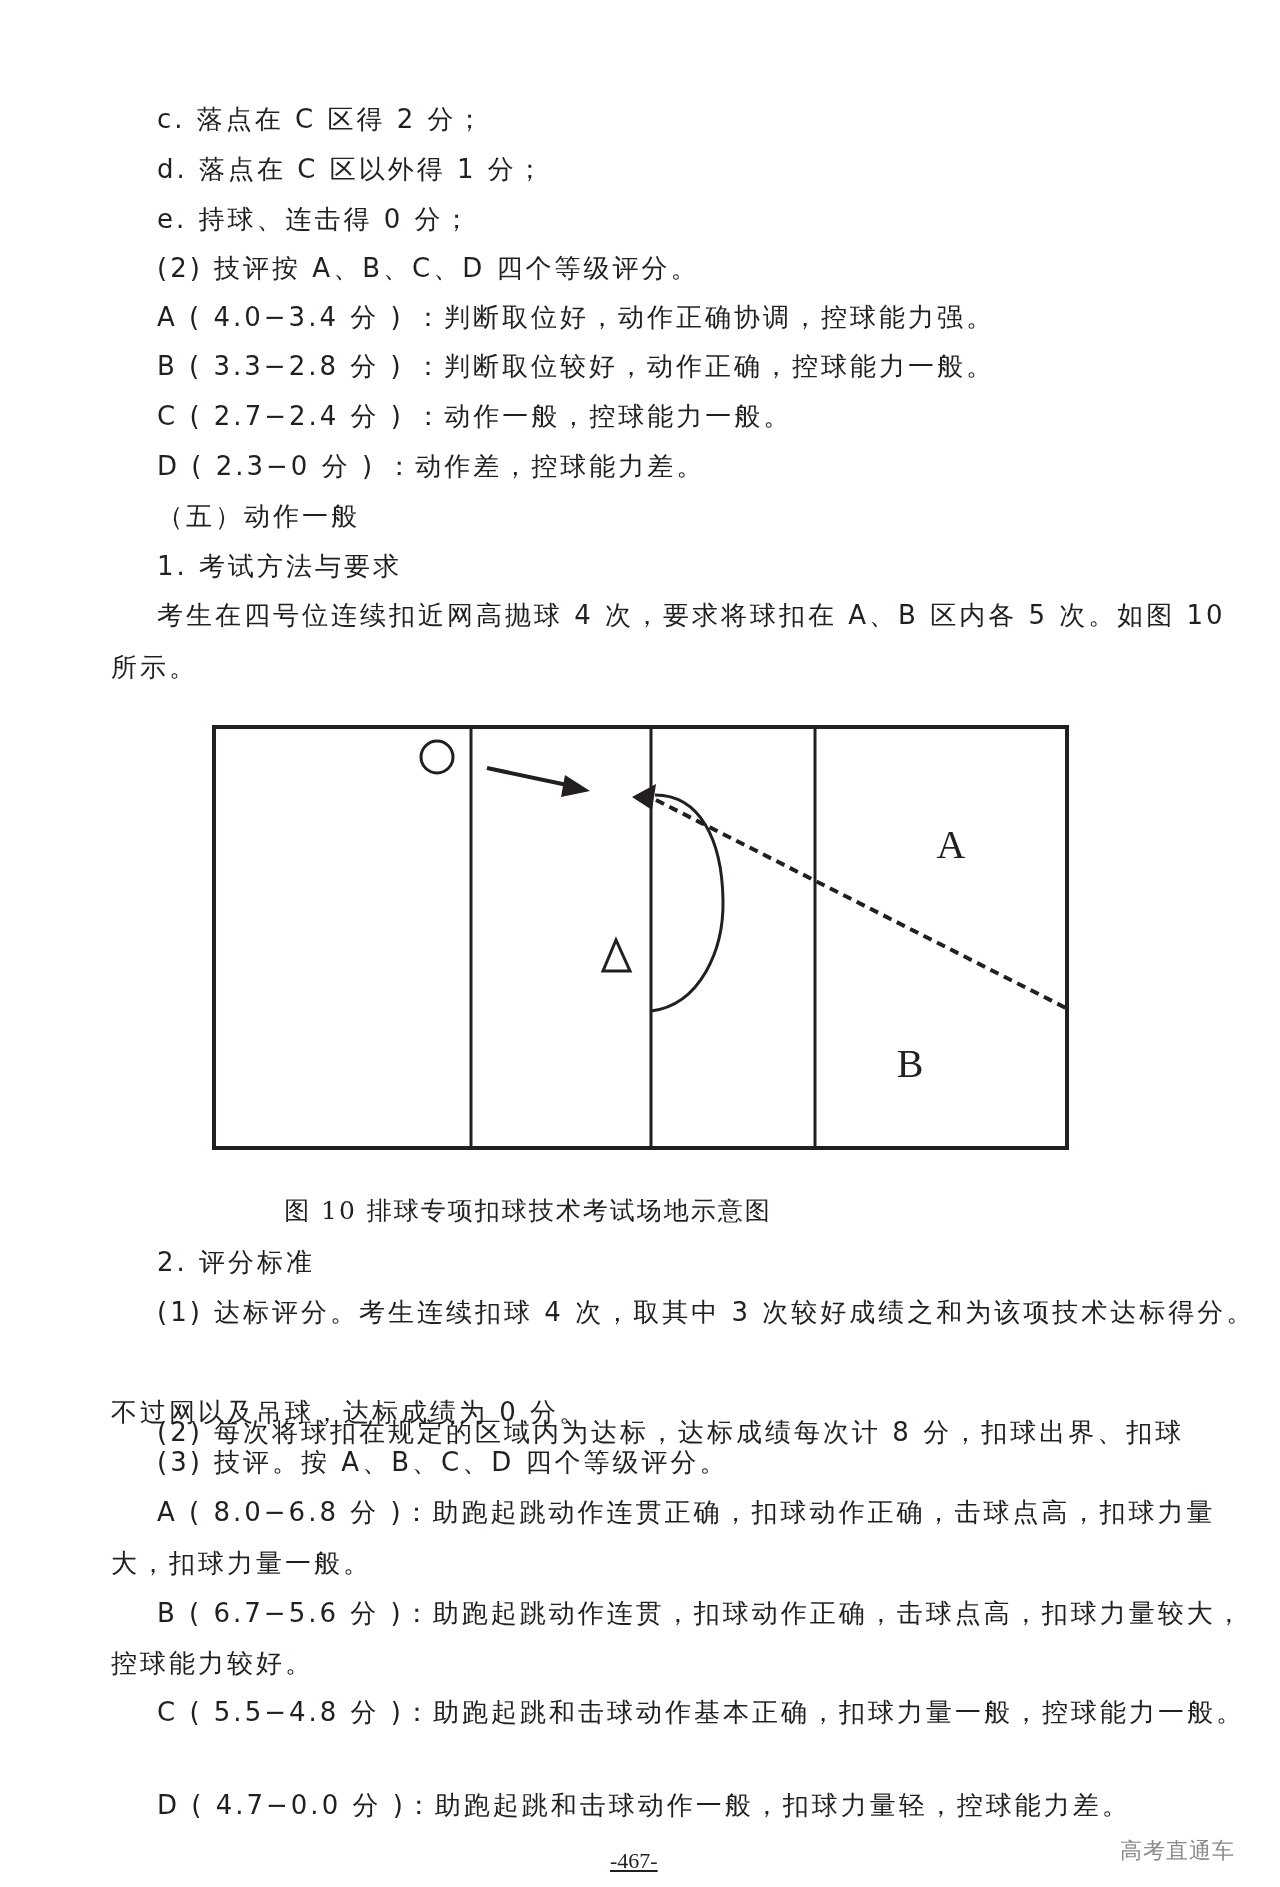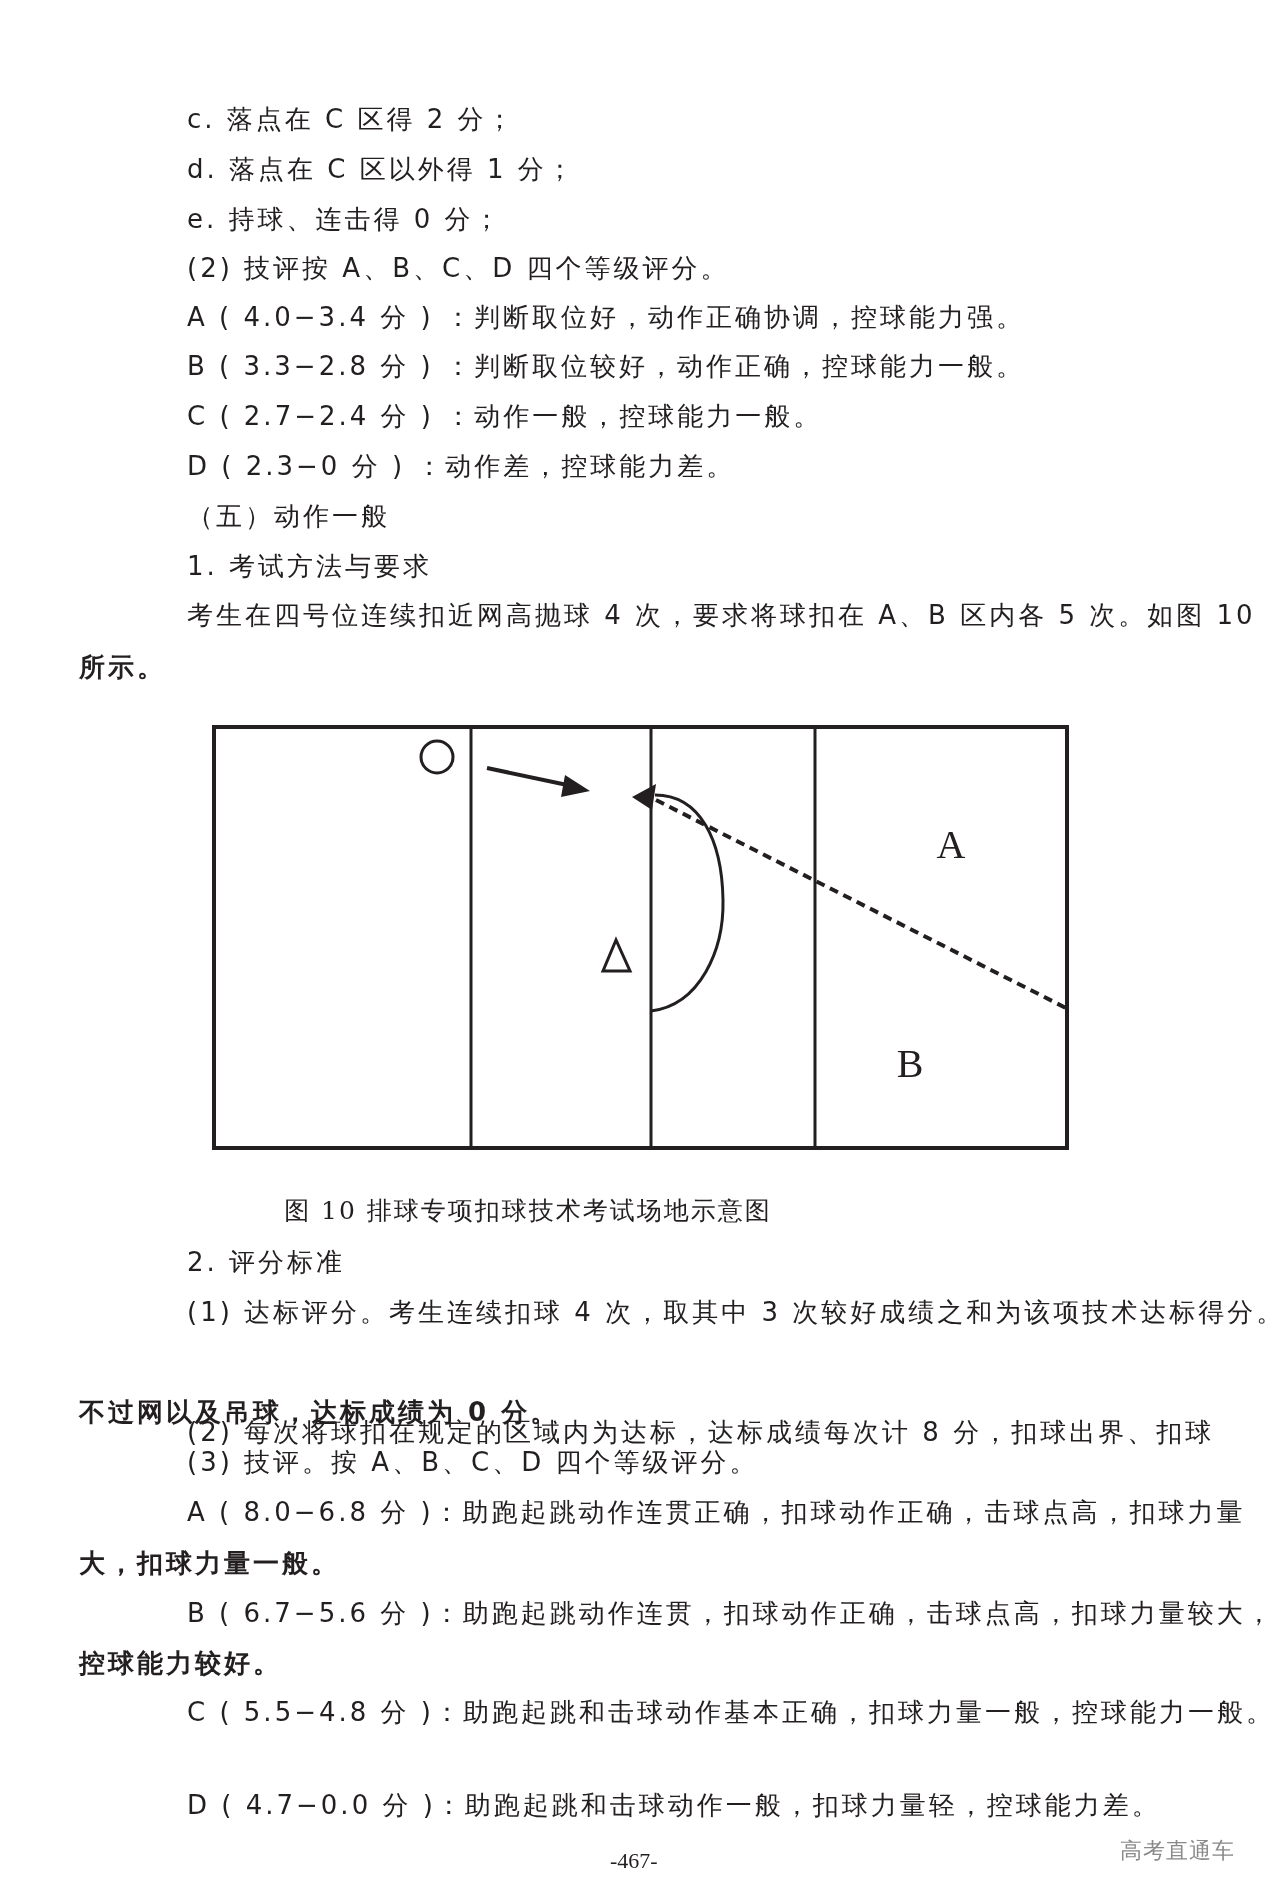--- a/index.html
+++ b/index.html
@@ -6,31 +6,31 @@
   body {
     width:1280px; height:1887px; position:relative; overflow:hidden;
     background:#ffffff; color:#231f20;
     font-family:"DejaVu Sans", sans-serif;
   }
   .line {
     position:absolute; white-space:nowrap;
     font-size:26px; line-height:34px; letter-spacing:3px;
     color:#231f20;
   }
-  .indent { left:157px;margin-left:30px; }
-  .flush { left:79px;font-weight:bold; }
+  .indent { left:157px; }
+  .flush { left:111px; }
   .caption {
     position:absolute; left:0; width:1056px; text-align:center;
     font-family:"DejaVu Serif", serif; font-size:25px; letter-spacing:2px;
     top:1195px; line-height:32px; color:#231f20;
   }
   .figure { position:absolute; left:0; top:0; }
   .page-num {
     position:absolute; left:610px; top:1848px; font-family:"Liberation Serif", serif;
-    font-size:22px; color:#231f20;
+    font-size:22px; color:#231f20;text-decoration:underline;
   }
   .watermark {
     position:absolute; left:1120px; top:1836px; font-size:22px; color:#8a8a8a;
     font-family:"DejaVu Sans", sans-serif; letter-spacing:1px;
   }
 </style>
 </head>
 <body>
 
 <div>

